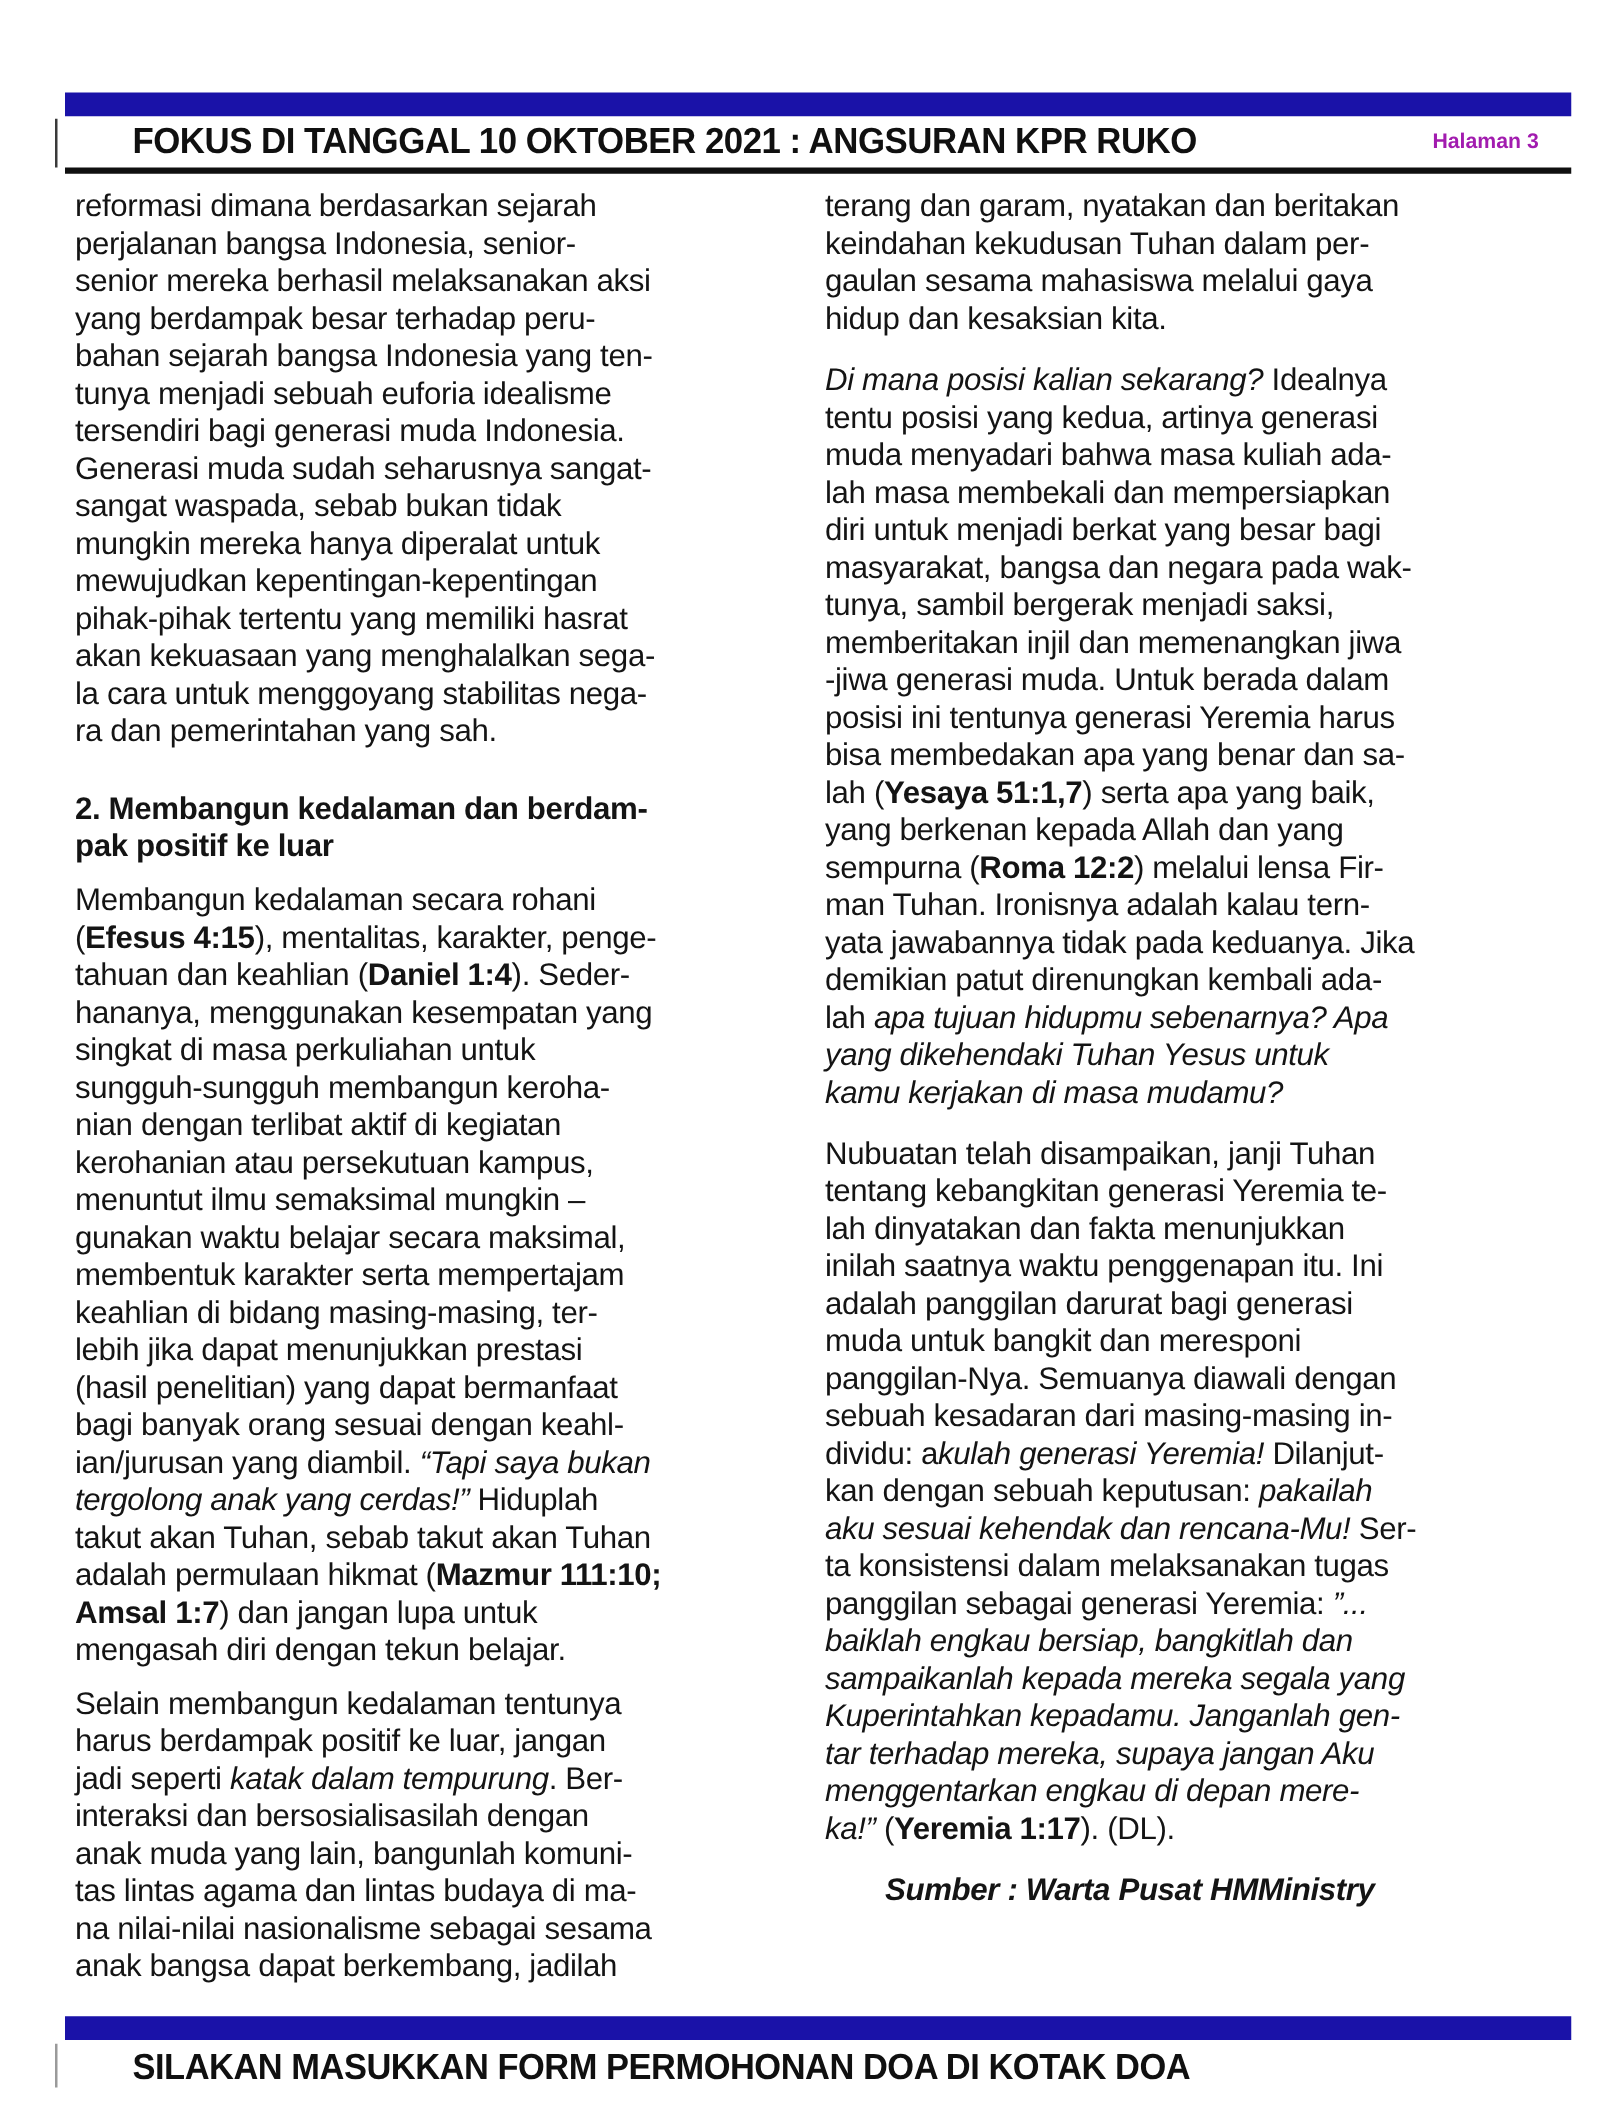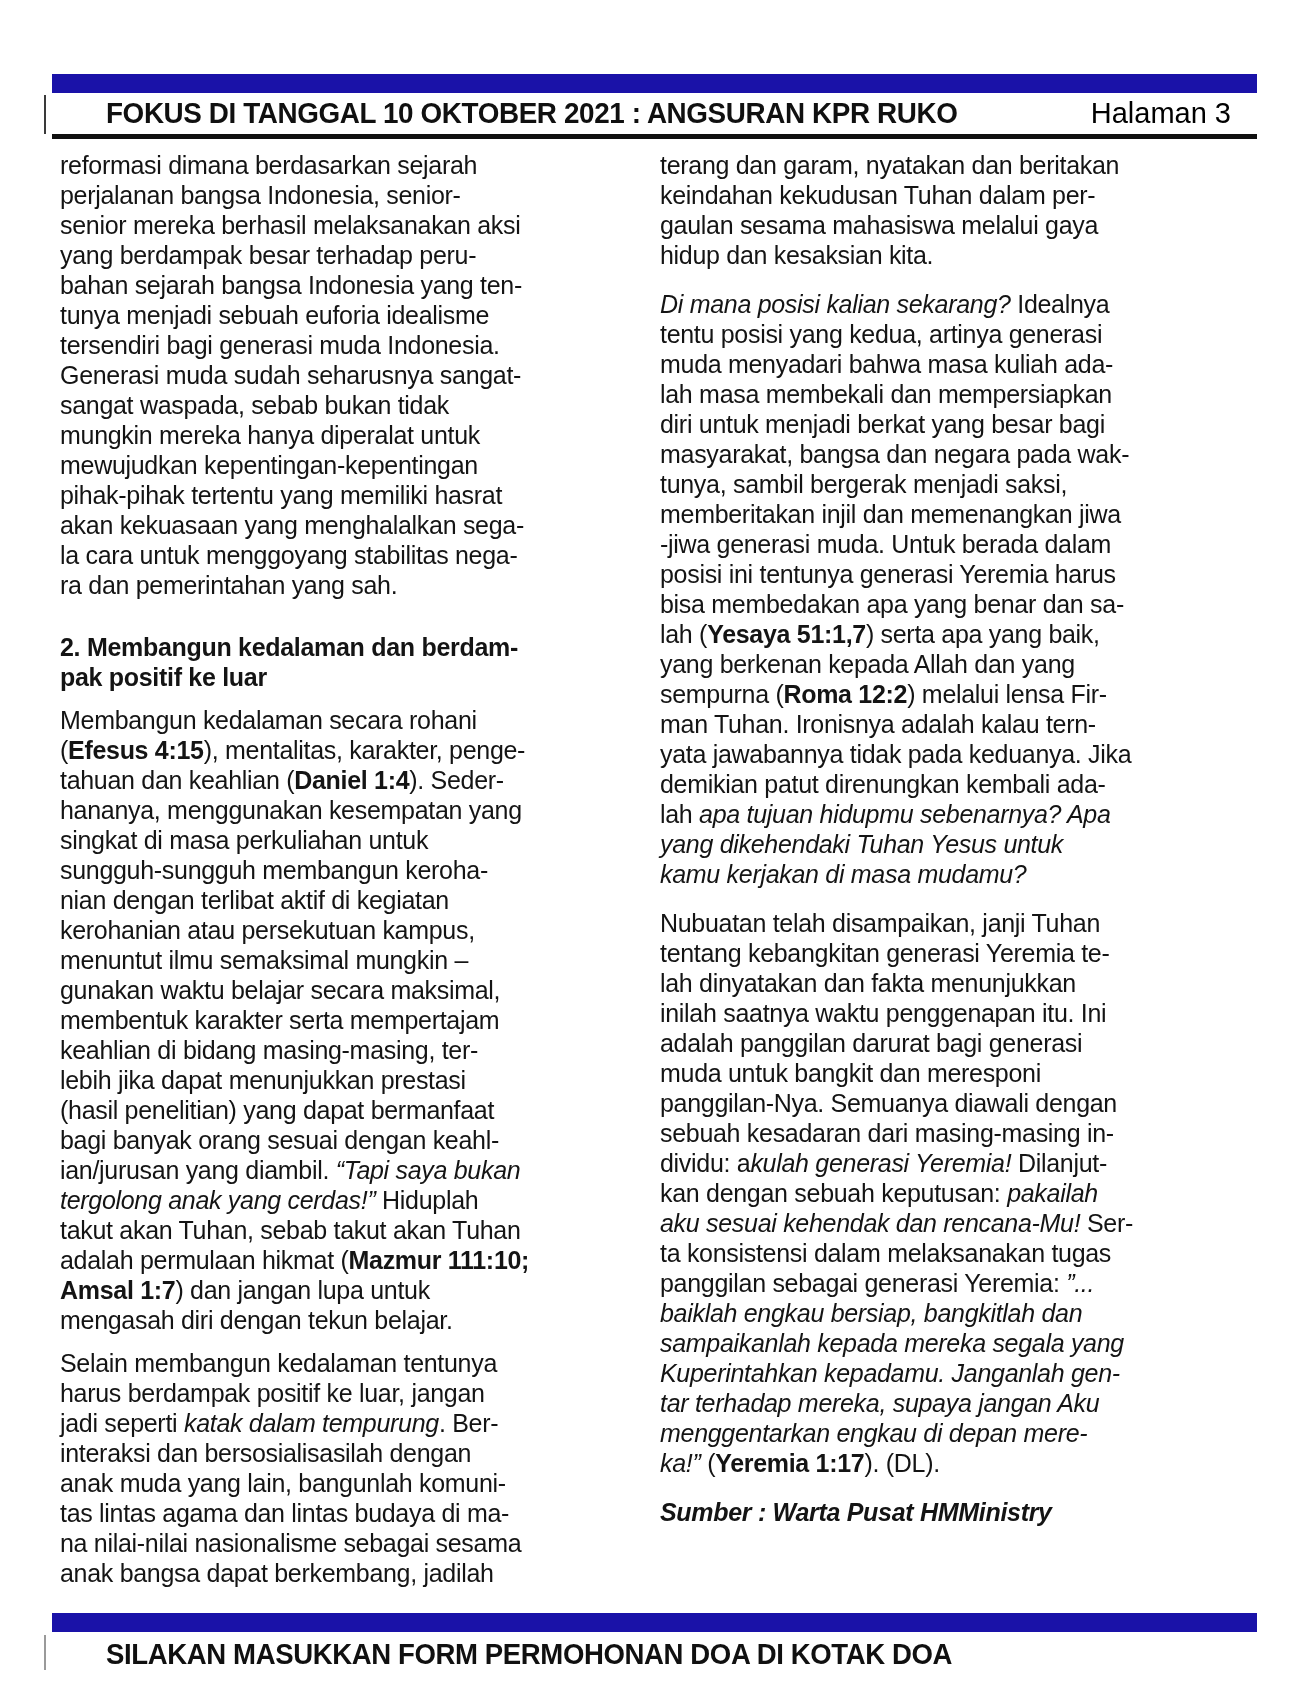--- a/index.html
+++ b/index.html
@@ -23,21 +23,21 @@
     display: flex; justify-content: space-between; align-items: center;
     box-sizing: border-box;
     padding: 0 26px 0 54px;
   }
   .header-title {
     font-size: 29px; font-weight: 700; letter-spacing: -0.4px;
     transform: scaleX(0.96); transform-origin: left center;
     white-space: nowrap; color: #101010;
   }
   .header-page {
-    font-size: 29px; font-weight: 400; color: #000000; white-space: nowrap;
+    font-size: 17px; font-weight: 700; color: #a21caf; white-space: nowrap;
   }
   .header-rule {
     position: absolute; left: 52px; top: 134px;
     width: 1205px; height: 5px; background: #101010;
   }
   .tick-top {
     position: absolute; left: 44px; top: 95px; width: 2px; height: 39px; background: #3a3a3a;
   }
   .tick-bottom {
     position: absolute; left: 44px; top: 1635px; width: 2px; height: 35px; background: #9a9a9a;
@@ -50,21 +50,21 @@
   .col { white-space: pre-wrap; font-size: 25px; line-height: 30px; letter-spacing: -0.3px; }
   .col-left  { width: 556px; }
   .col-right { width: 577px; }
   .col p { margin: 0 0 13px 0; }
   .col-right p { margin: 0 0 19px 0; }
   .para.heading { font-weight: 700; margin-top: 32px; }
   .para.source { margin-top: 4px; }
   .run-normal { font-style: normal; font-weight: 400; }
   .run-bold { font-weight: 700; }
   .run-italic { font-style: italic; }
-  .run-bolditalic { font-style: italic; font-weight: 700; }
+  .run-bolditalic { font-style: italic; font-weight: 700; margin-left: 48px; }
   .bottom-bar {
     position: absolute; left: 52px; top: 1613px;
     width: 1205px; height: 19px;
   }
   .footer-text {
     position: absolute; left: 106px; top: 1638px;
     font-size: 29px; font-weight: 700; letter-spacing: -0.4px;
     transform: scaleX(0.95); transform-origin: left center;
     white-space: nowrap; color: #101010;
   }

